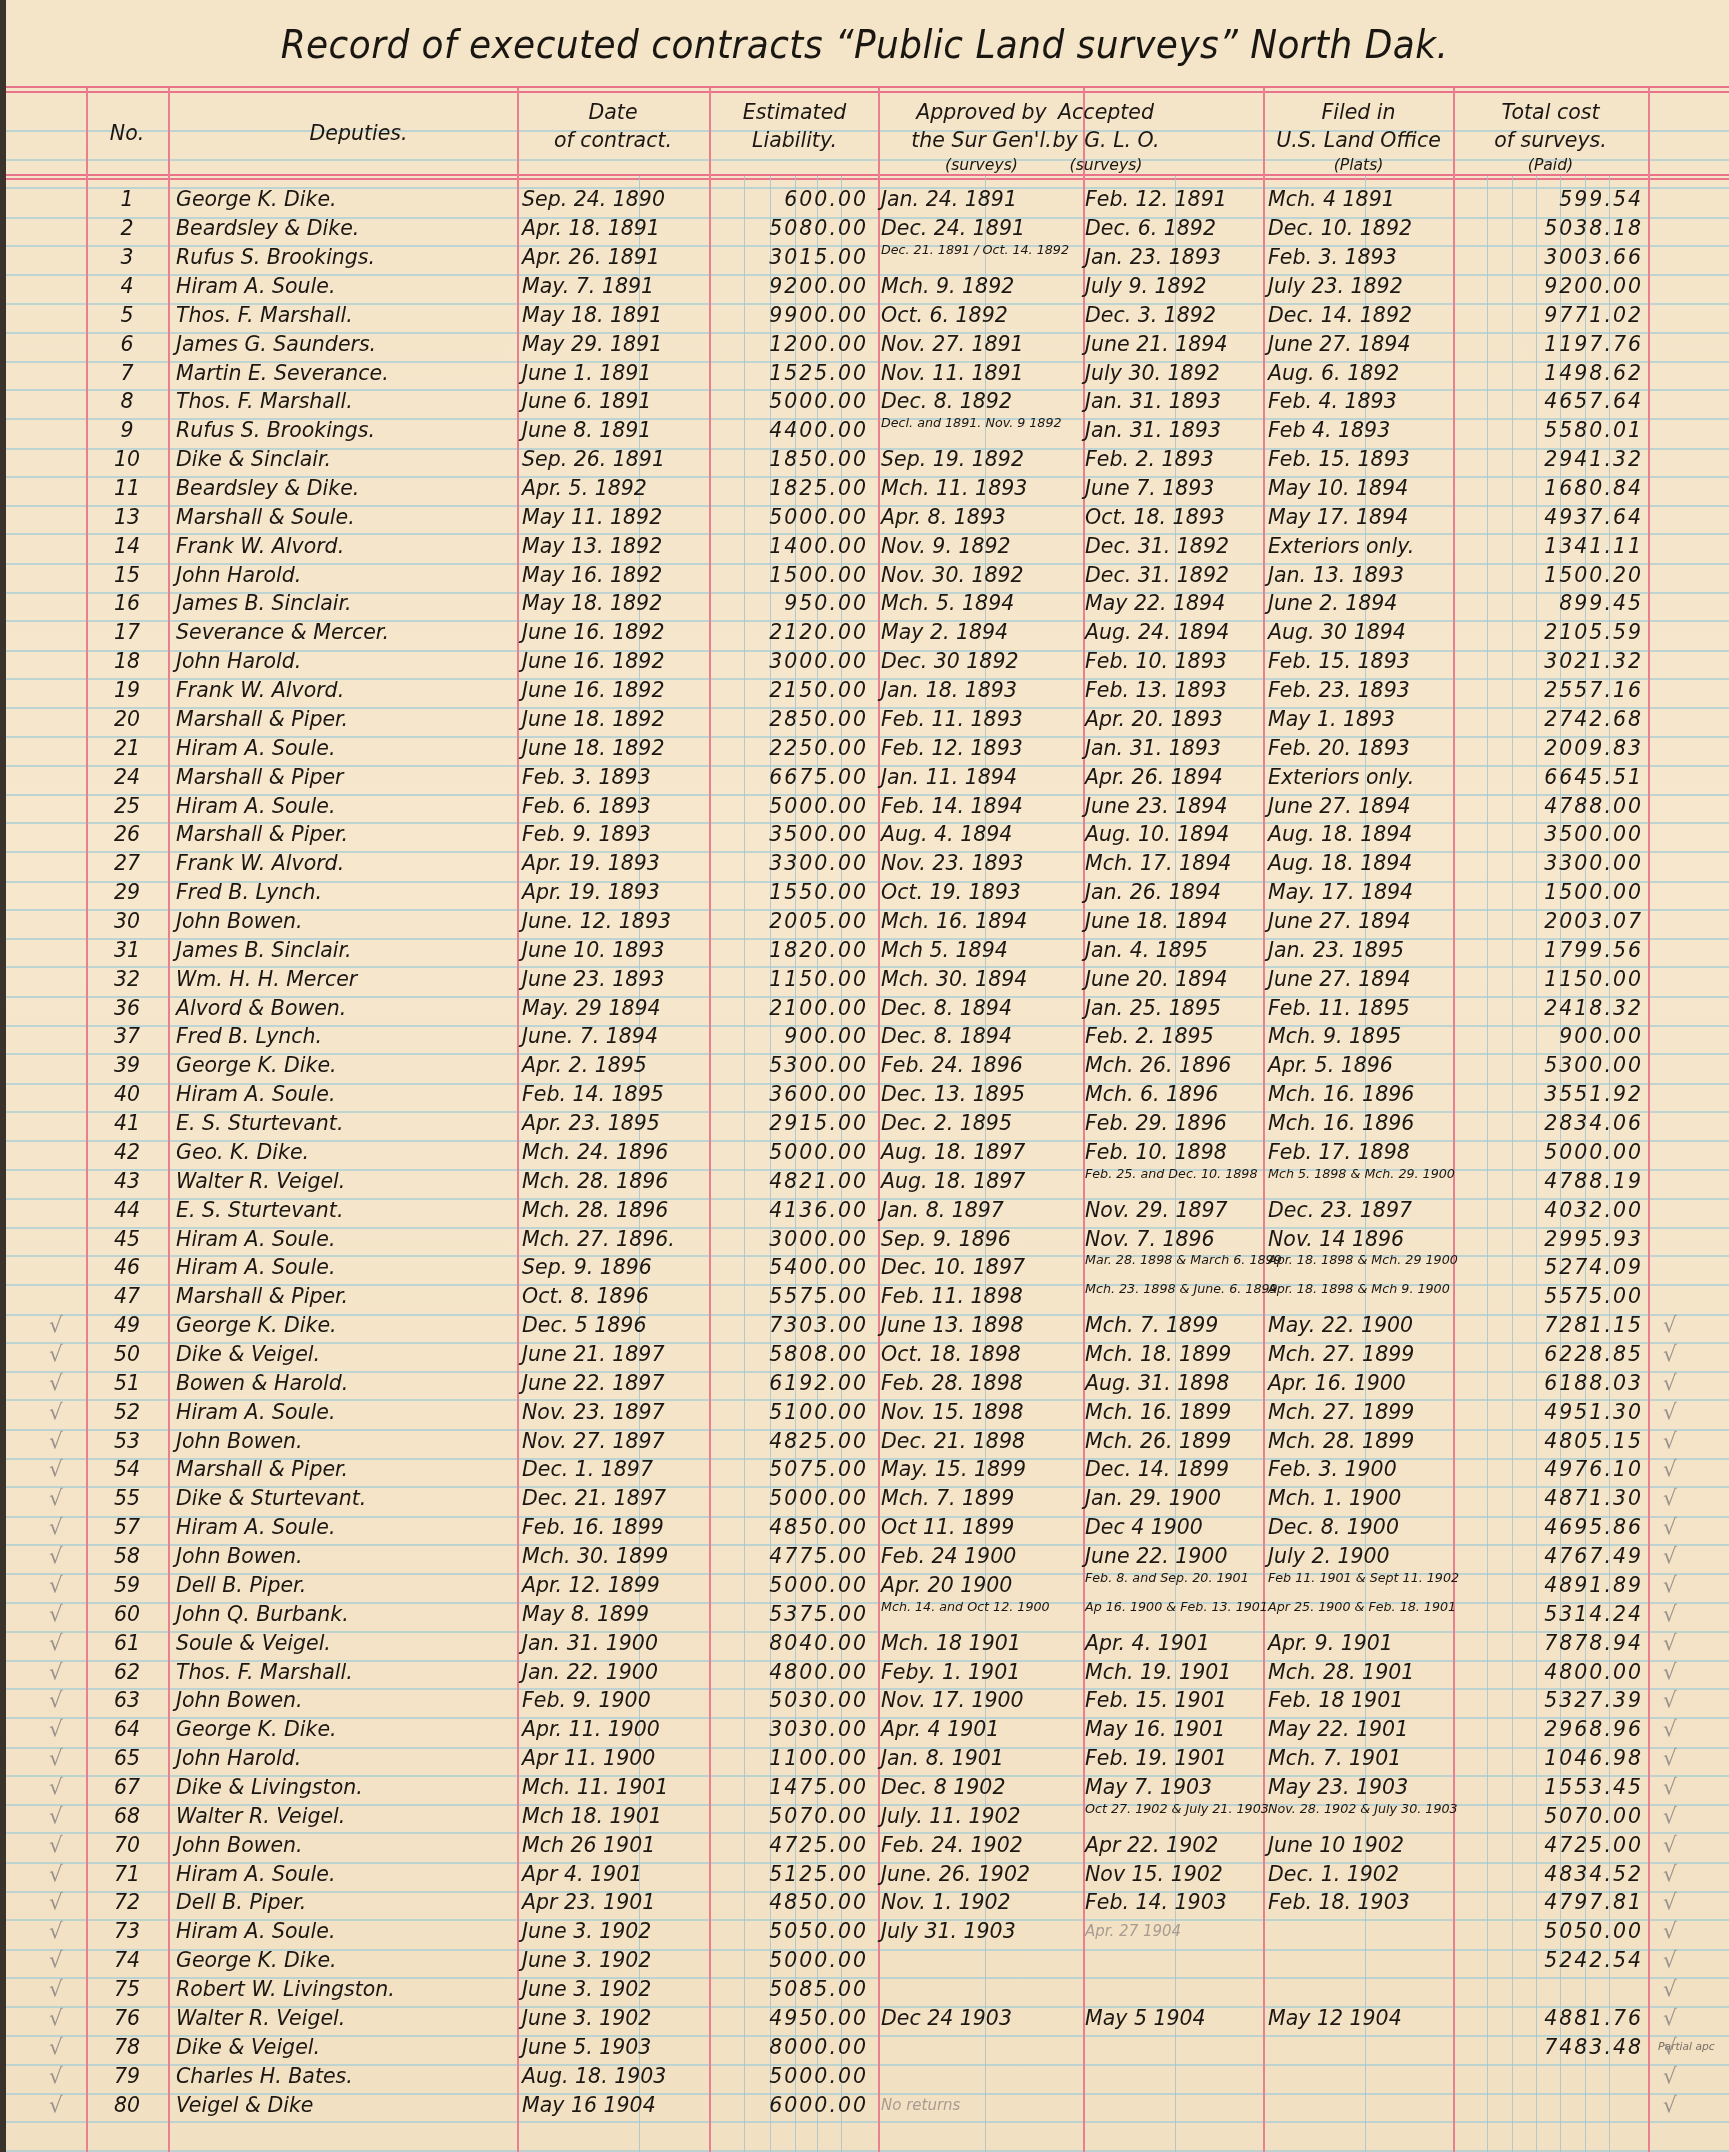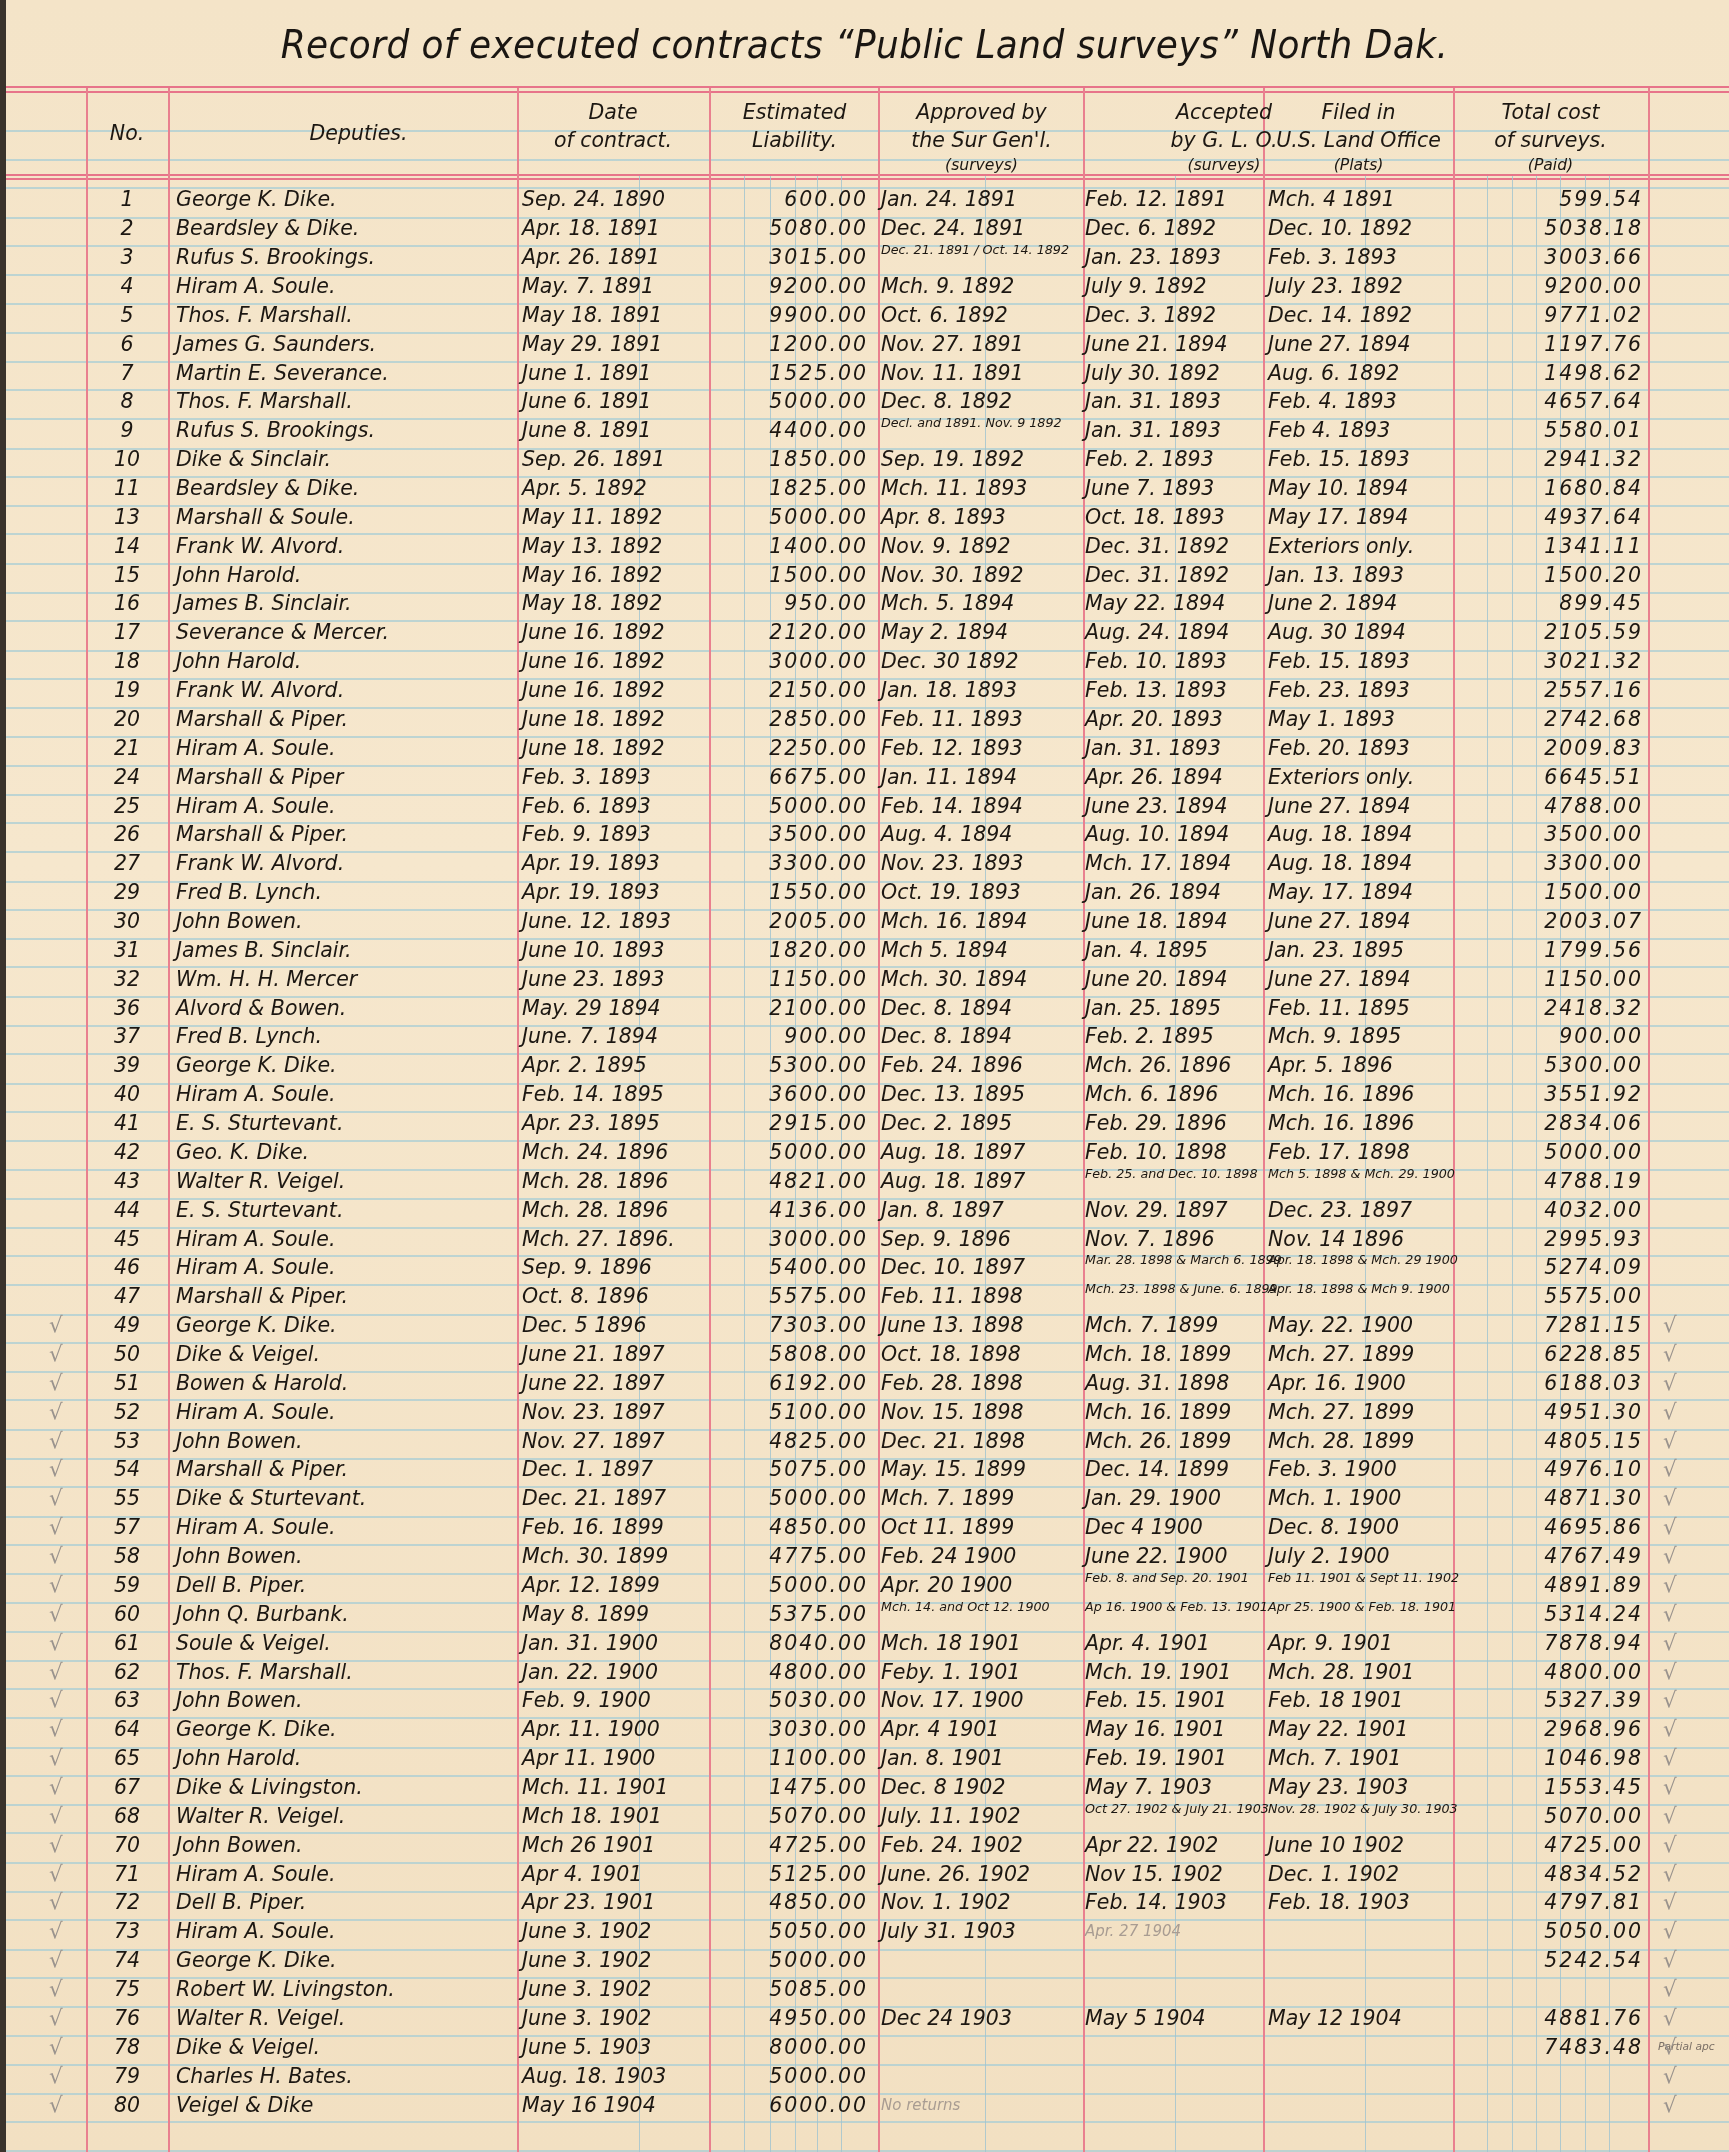--- a/index.html
+++ b/index.html
@@ -151,21 +151,21 @@
 </div>
 <div class="hdr" style="left:709px;width:171px;top:98px">
   <div>Estimated</div>
   <div>Liability.</div>
 </div>
 <div class="hdr" style="left:880px;width:203px;top:98px">
   <div>Approved by</div>
   <div>the Sur Gen'l.</div>
   <small>(surveys)</small>
 </div>
-<div class="hdr" style="left:1147px;width:154px;top:98px">
+<div class="hdr" style="left:1029px;width:154px;top:98px">
   <div>Accepted</div>
   <div>by G. L. O.</div>
   <small>(surveys)</small>
 </div>
 <div class="hdr" style="left:1264px;width:189px;top:98px">
   <div>Filed in</div>
   <div>U.S. Land Office</div>
   <small>(Plats)</small>
 </div>
 <div class="hdr" style="left:1453px;width:195px;top:98px">

